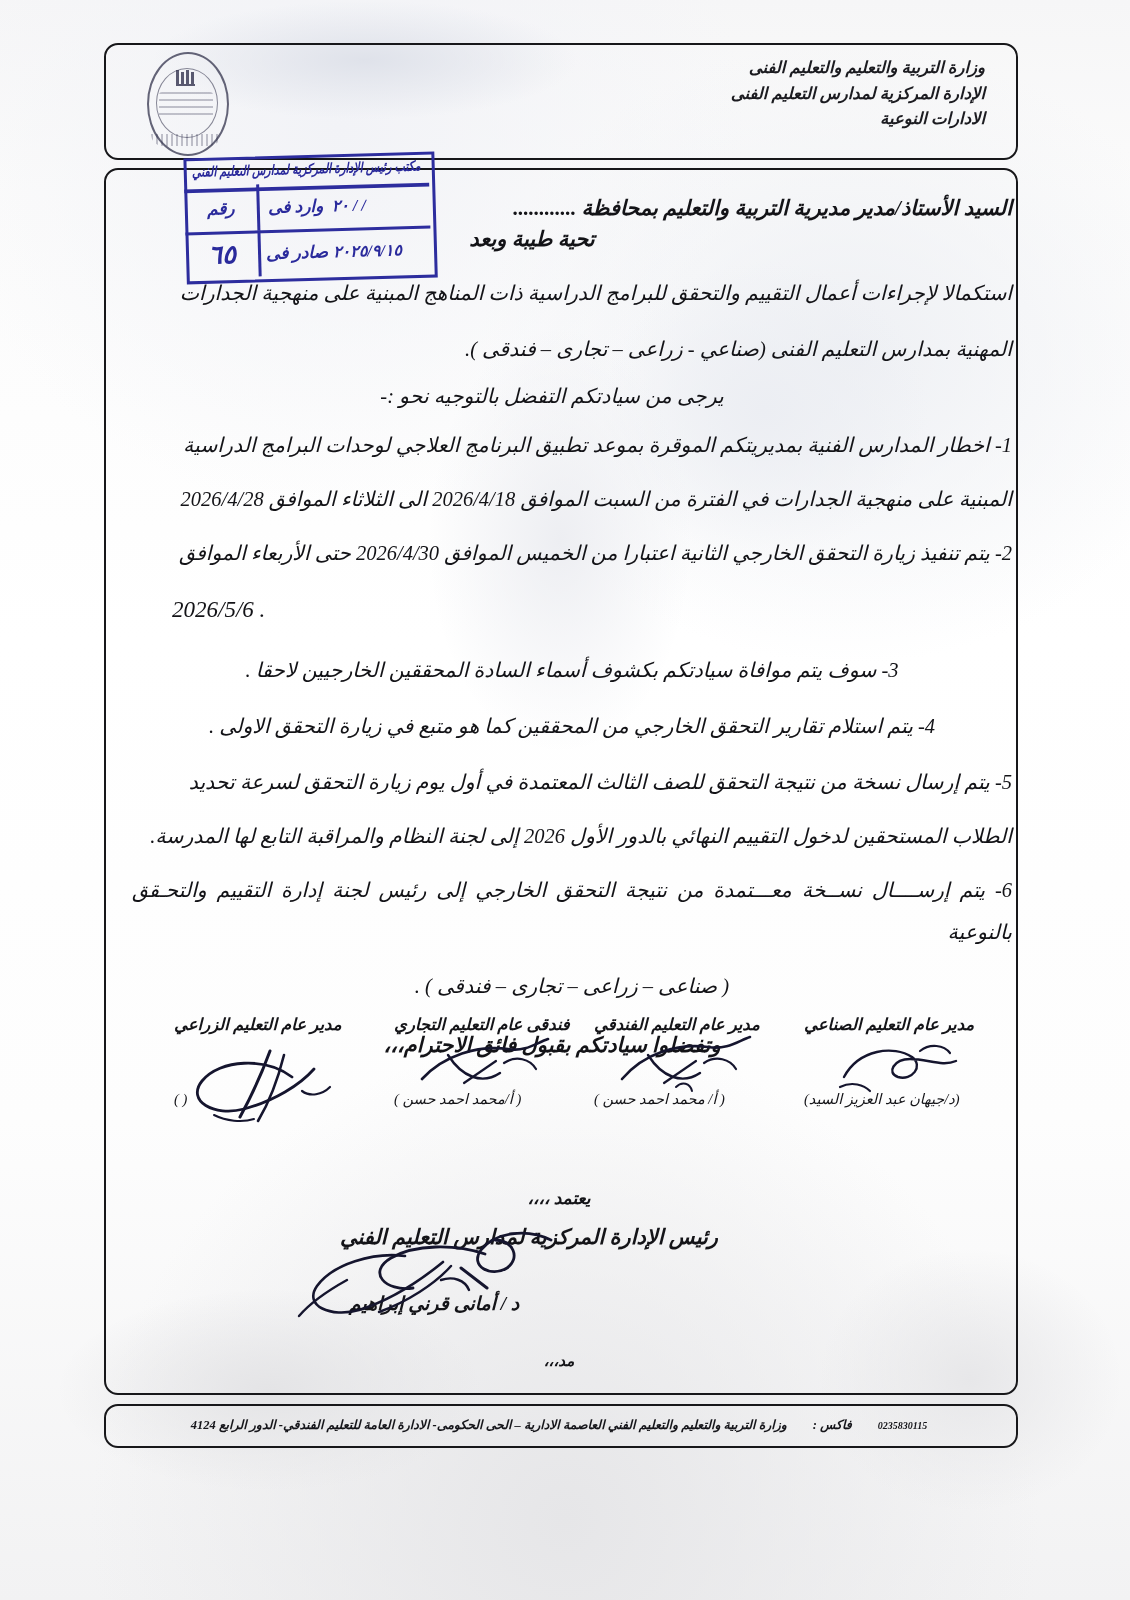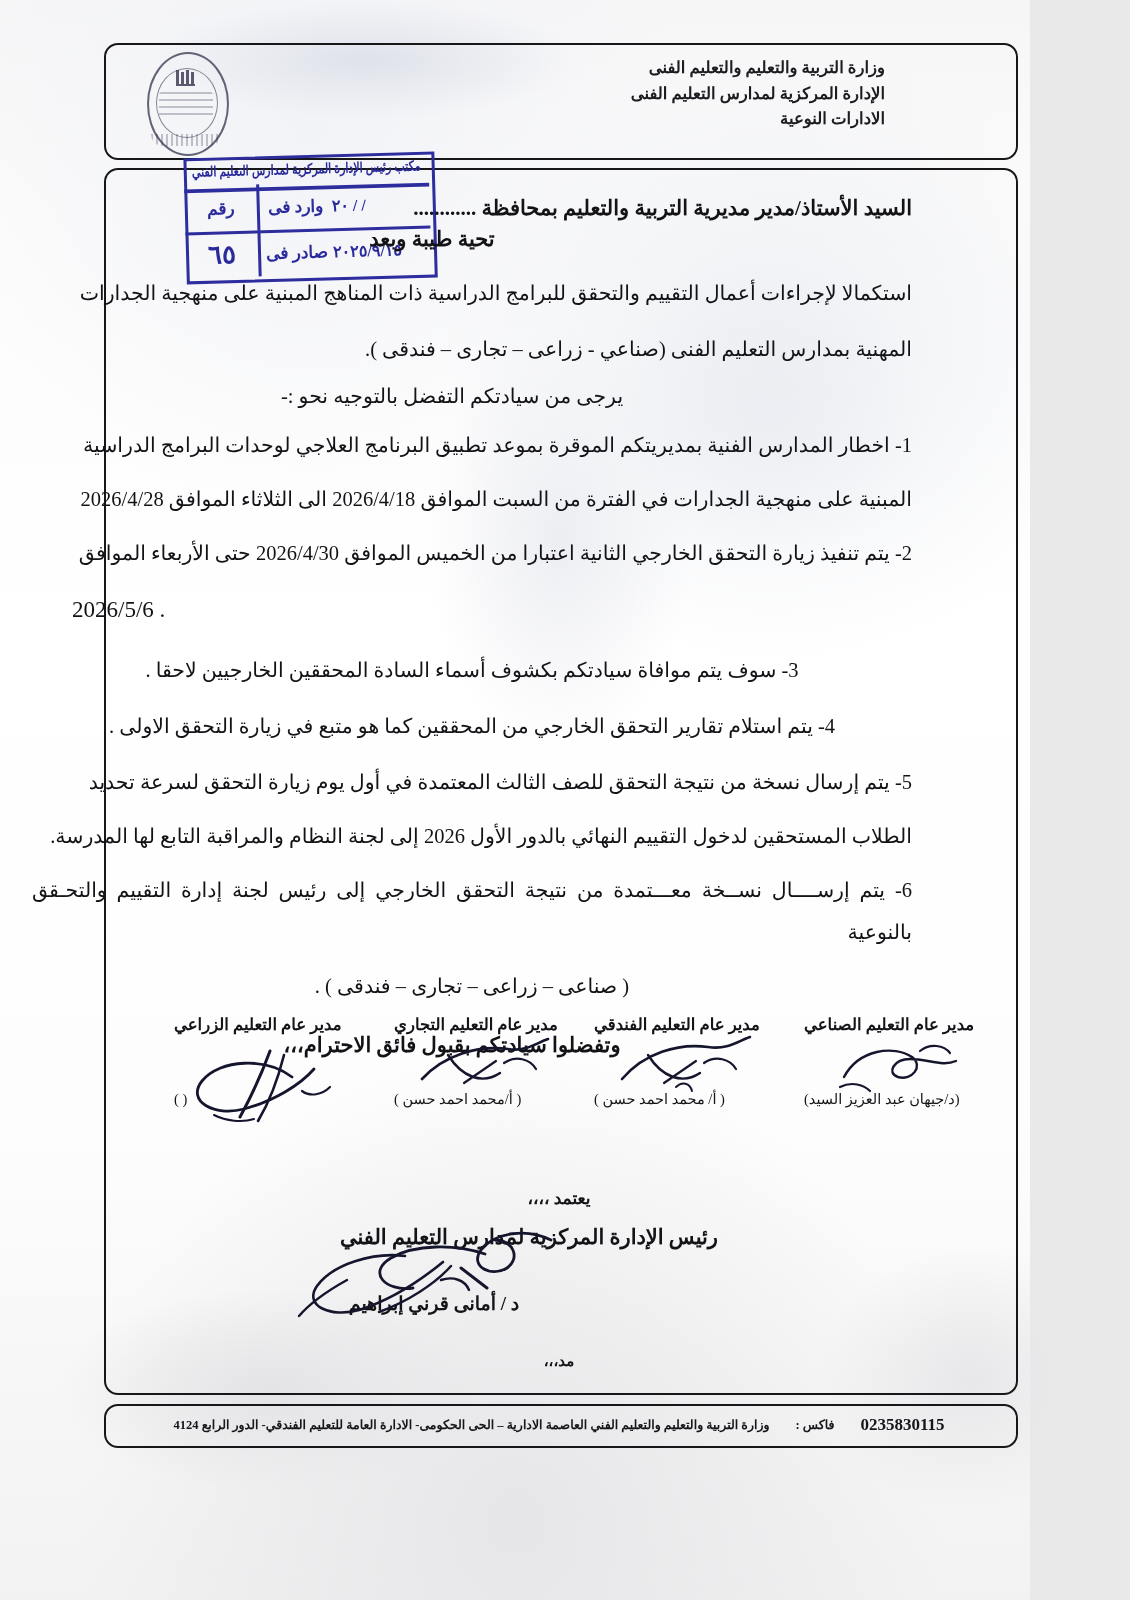--- a/index.html
+++ b/index.html
@@ -7,26 +7,27 @@
   body{
     width:1130px;height:1600px;
     background:#e9e9ea;
     font-family:"Liberation Serif", serif;
     overflow:hidden;
     position:relative;
   }
 
   
   #scan-page{
-    position:absolute;left:0;top:0;width:1030px;height:1600px;
+    position:absolute;left:0;top:0;width:1130px;height:1600px;
     background:
       radial-gradient(ellipse 60% 40% at 30% 8%, #f2f3f7 0%, rgba(242,243,247,0) 60%),
       radial-gradient(ellipse 50% 30% at 75% 22%, #eef0f4 0%, rgba(238,240,244,0) 65%),
       radial-gradient(ellipse 70% 50% at 50% 95%, #e6e6e8 0%, rgba(230,230,232,0) 60%),
       linear-gradient(180deg,#f6f6f7 0%, #fbfbfb 12%, #ffffff 40%, #fdfdfd 70%, #f2f2f3 100%);
+    font-style: italic;
   }
   
   .blotch{position:absolute;border-radius:50%;pointer-events:none;}
   .b1{left:150px;top:0px;width:430px;height:120px;background:radial-gradient(ellipse at center,#dfe2ea 0%,rgba(223,226,234,0) 70%);}
   .b2{left:600px;top:260px;width:330px;height:300px;background:radial-gradient(ellipse at center,#eceef3 0%,rgba(236,238,243,0) 70%);}
   .b3{left:430px;top:330px;width:260px;height:420px;background:radial-gradient(ellipse at center,#edeef2 0%,rgba(237,238,242,0) 72%);}
   .b4{left:60px;top:1290px;width:420px;height:200px;background:radial-gradient(ellipse at center,#e4e4e6 0%,rgba(228,228,230,0) 72%);}
   .b5{left:820px;top:1250px;width:300px;height:260px;background:radial-gradient(ellipse at center,#e7e7e9 0%,rgba(231,231,233,0) 72%);}
 
   
@@ -205,21 +206,21 @@
   }
 
   
   #footer-line{
     position:absolute;left:114px;top:1415px;width:890px;height:20px;
     display:flex;flex-direction:row;align-items:center;justify-content:center;
     gap:26px;
     font-family:"Liberation Serif",serif;font-weight:bold;font-size:12.5px;color:#15151a;
     white-space:nowrap;
   }
-  #footer-line .fax-num{font-family:"Liberation Serif",serif;font-weight:bold;font-size:17px;}
+  #footer-line .fax-num{font-family:"Liberation Serif",serif;font-weight:bold;font-size:10px;}
 
   
   #camscanner{
     position:absolute;left:935px;top:1600px;width:160px;height:66px;
     background:#fbfbfb;border:1px dashed #c9c9c9;border-radius:3px;
     display:flex;flex-direction:column;align-items:center;justify-content:center;
     gap:2px;
   }
   #camscanner .cs-top{
     font-family:"Liberation Sans",sans-serif;font-size:12.5px;color:#3b3b3b;
@@ -331,21 +332,21 @@
     </div>
     <svg class="sig-ink ink" style="right:245px;top:18px;" width="165" height="66" viewBox="0 0 165 66">
       <path d="M18 46 C40 20, 74 10, 104 14 C124 17, 134 8, 146 4" stroke-width="2.6"></path>
       <path d="M44 22 C58 44, 78 52, 96 40" stroke-width="2.4"></path>
       <path d="M60 50 L92 28" stroke-width="2.2"></path>
       <path d="M100 30 C112 22, 126 26, 132 36" stroke-width="2.2"></path>
       <path d="M72 54 C78 48, 86 50, 88 58" stroke-width="2"></path>
     </svg>
 
     <div class="sig-col" style="right:430px;top:0px;width:190px;">
-      <div class="sig-title">مدير عام التعليم التجاري</div>
+      <div class="sig-title">فندقى عام التعليم التجاري</div>
       <div class="sig-name">( أ/محمد احمد حسن )</div>
     </div>
     <svg class="sig-ink ink" style="right:448px;top:20px;" width="160" height="64" viewBox="0 0 160 64">
       <path d="M16 44 C38 20, 72 10, 102 14 C120 17, 130 8, 142 4" stroke-width="2.6"></path>
       <path d="M42 20 C56 42, 76 50, 94 38" stroke-width="2.4"></path>
       <path d="M58 48 L90 26" stroke-width="2.2"></path>
       <path d="M98 28 C110 20, 124 24, 130 34" stroke-width="2.2"></path>
     </svg>
 
     <div class="sig-col" style="right:640px;top:0px;width:200px;">

